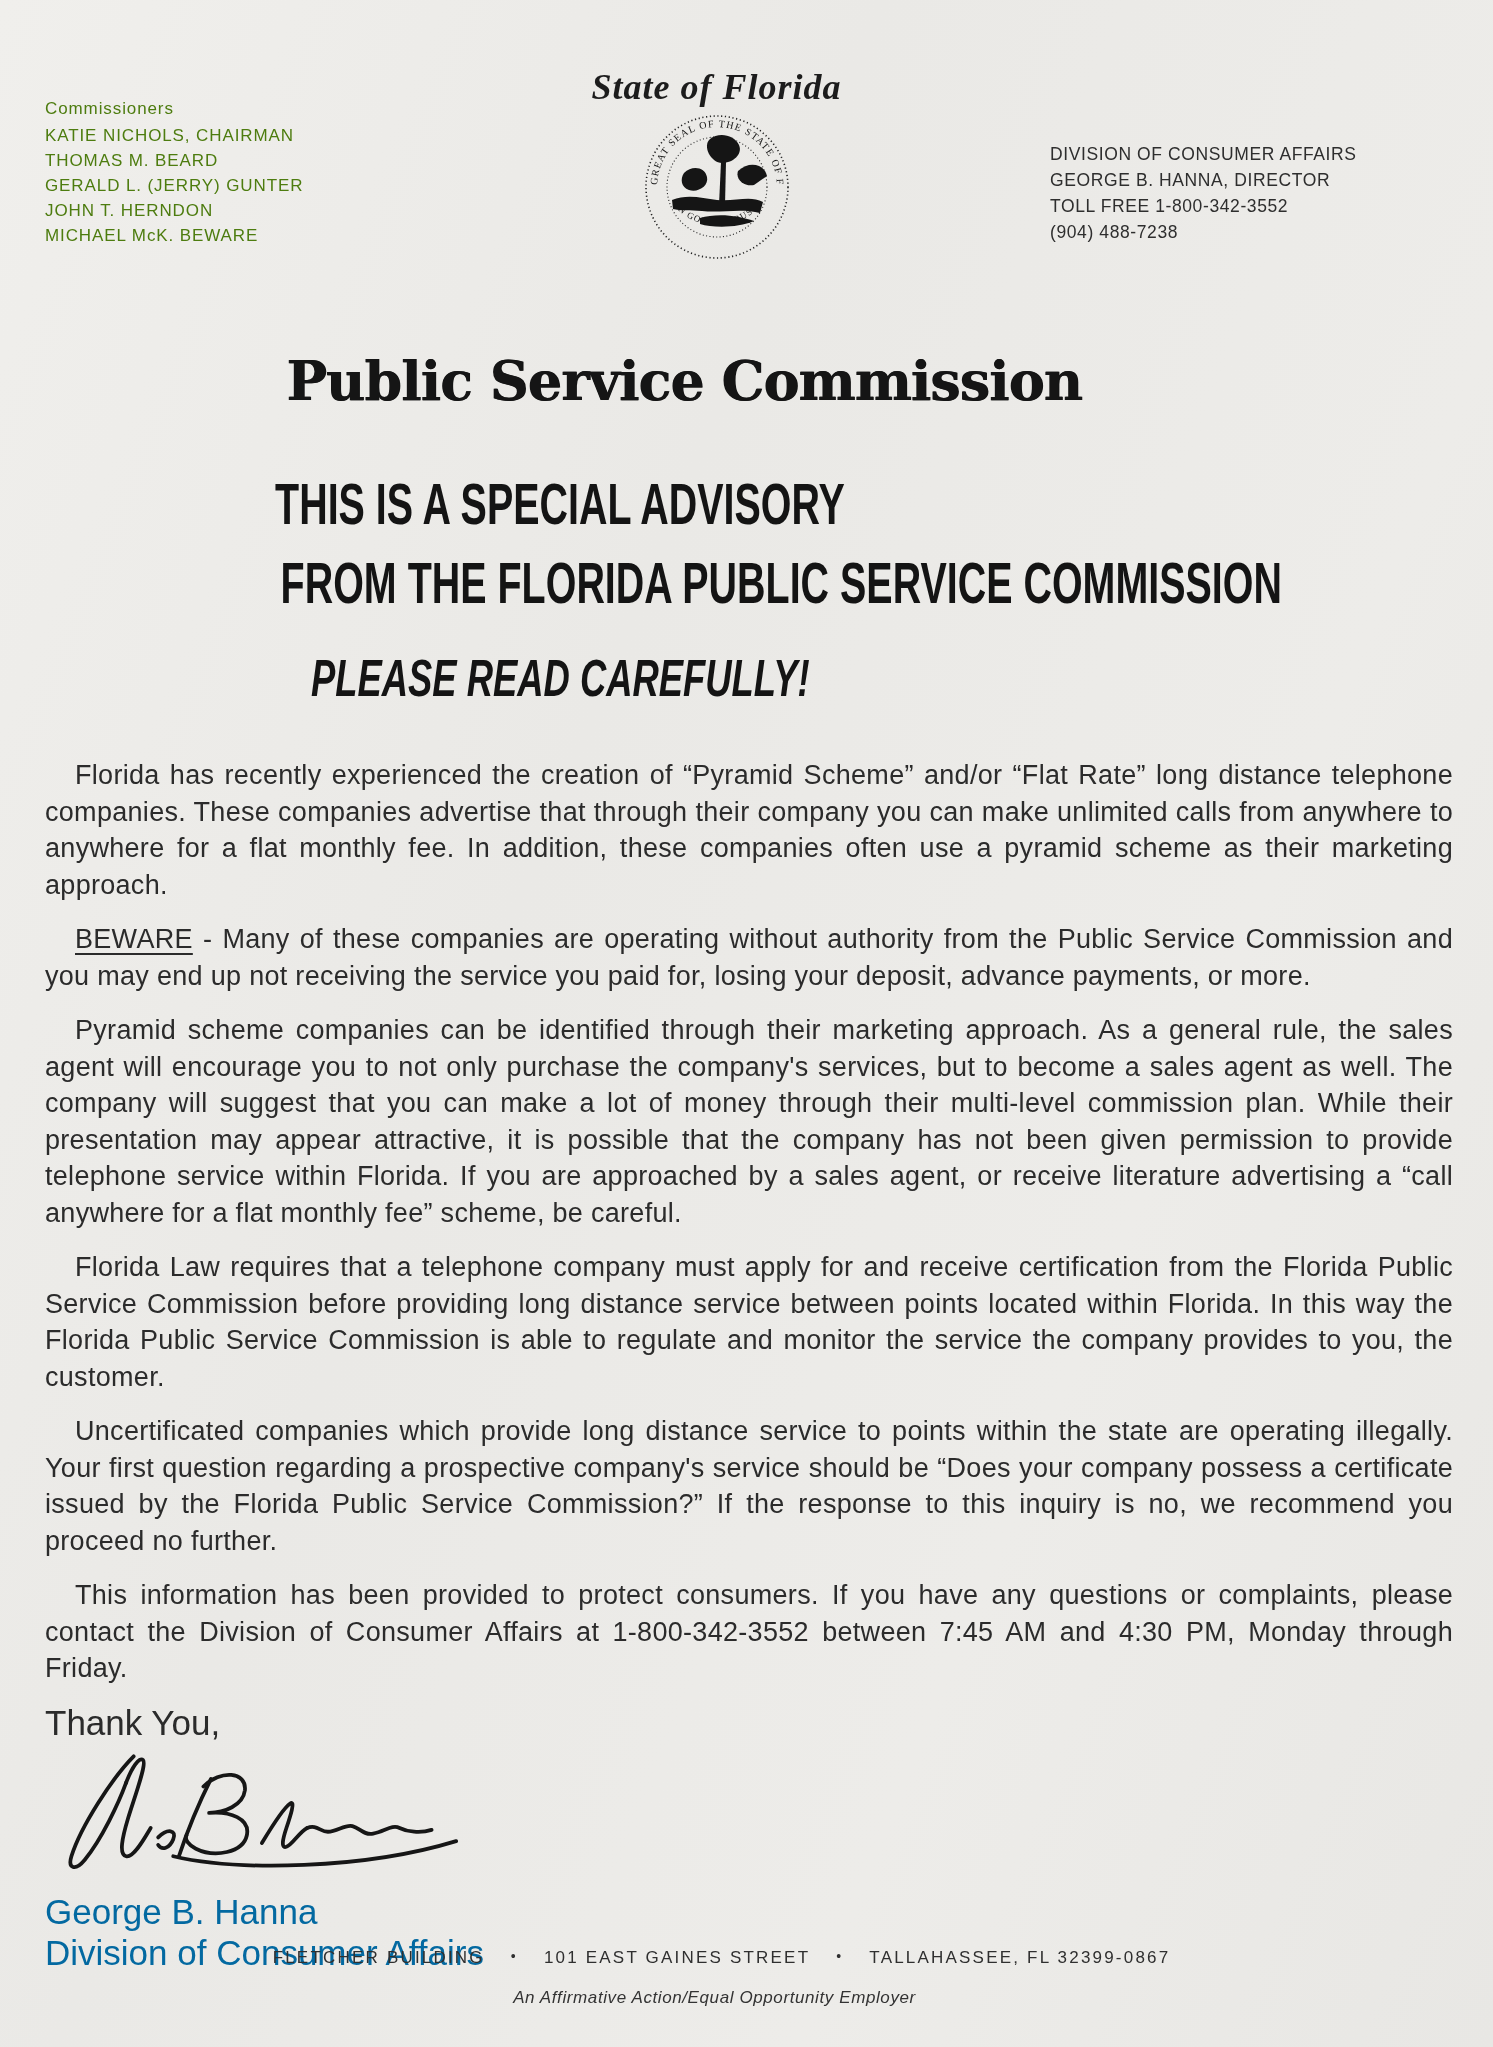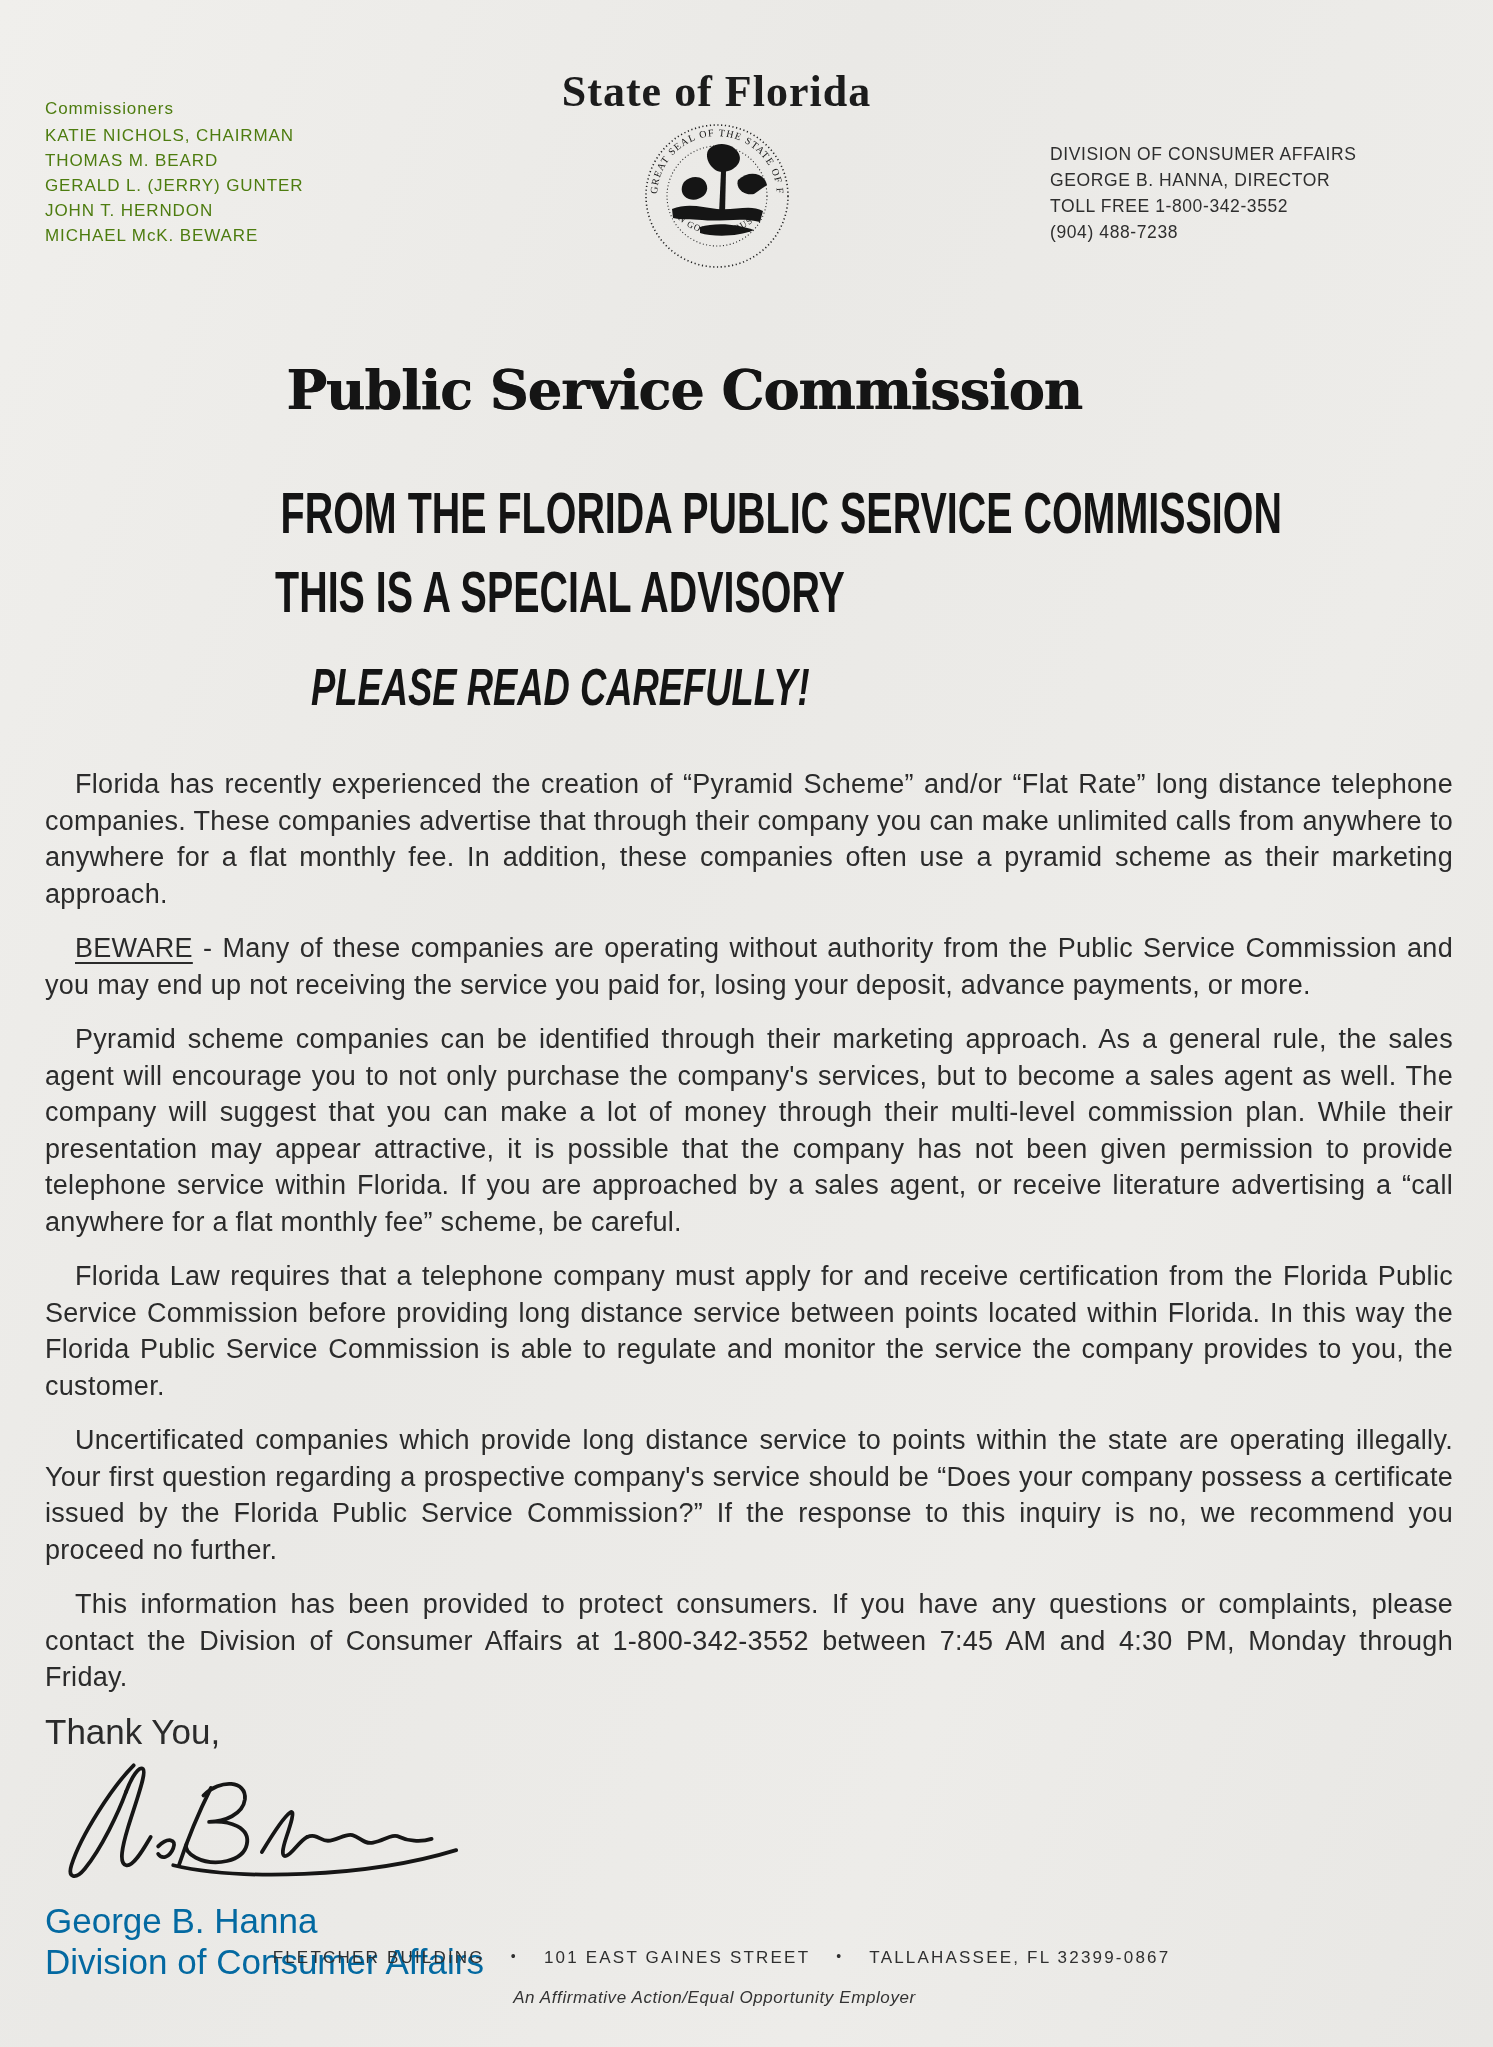--- a/index.html
+++ b/index.html
@@ -11,21 +11,21 @@
     color:#262626;
     position:relative; overflow:hidden;
   }
   .page { padding:66px 40px 0 45px; }
 
   
   .header { display:grid; grid-template-columns:395px 1fr 460px; }
   .commissioners { padding-top:30px; font-size:17px; line-height:25px; letter-spacing:0.9px; color:#4d7c0f; }
   .commissioners .heading { margin-bottom:2px; }
   .center-col { text-align:center; }
-  .state-title { font-family:"Liberation Serif", serif; font-weight:bold; font-size:44px; letter-spacing:1px; color:#1c1c1c; }
+  .state-title { font-family:"Liberation Serif", serif; font-weight:bold; font-size:36px; letter-spacing:1px; color:#1c1c1c;font-style:italic; }
   .seal { width:150px; height:150px; margin-top:4px; }
   .division { padding-top:75px; padding-left:57px; font-size:17.5px; line-height:26px; letter-spacing:0.6px; color:#2e2e2e; }
 
   
   .psc { margin-top:84px; text-align:center; padding-right:130px;
          font-family:"DejaVu Serif", serif; font-weight:bold; font-size:54px; line-height:62px;
          color:#151515; text-shadow:0.7px 0 0 #151515; letter-spacing:-1px; }
 
   
   .hl { margin-top:60px; text-align:center; padding-right:378px; }
@@ -99,22 +99,22 @@
       <div>DIVISION OF CONSUMER AFFAIRS</div>
       <div>GEORGE B. HANNA, DIRECTOR</div>
       <div>TOLL FREE  1-800-342-3552</div>
       <div>(904) 488-7238</div>
     </div>
   </div>
 
   <div class="psc">Public Service Commission</div>
 
   <div class="hl">
+    <div class="hl-row"><span class="hl-line">THIS IS A SPECIAL ADVISORY</span></div>
     <div class="hl-row"><span class="hl-line">FROM THE FLORIDA PUBLIC SERVICE COMMISSION</span></div>
-    <div class="hl-row"><span class="hl-line">THIS IS A SPECIAL ADVISORY</span></div>
   </div>
   <div class="hl-em-row">
     <span class="hl-em">PLEASE READ CAREFULLY!</span>
   </div>
 
   <div class="body-text">
     <p class="body-p">Florida has recently experienced the creation of “Pyramid Scheme” and/or “Flat Rate” long distance telephone companies. These companies advertise that through their company you can make unlimited calls from anywhere to anywhere for a flat monthly fee. In addition, these companies often use a pyramid scheme as their marketing approach.</p>
     <p class="body-p"><span class="u">BEWARE</span><span> - Many of these companies are operating without authority from the Public Service Commission and you may end up not receiving the service you paid for, losing your deposit, advance payments, or more.</span></p>
     <p class="body-p">Pyramid scheme companies can be identified through their marketing approach. As a general rule, the sales agent will encourage you to not only purchase the company's services, but to become a sales agent as well. The company will suggest that you can make a lot of money through their multi-level commission plan. While their presentation may appear attractive, it is possible that the company has not been given permission to provide telephone service within Florida. If you are approached by a sales agent, or receive literature advertising a “call anywhere for a flat monthly fee” scheme, be careful.</p>
     <p class="body-p">Florida Law requires that a telephone company must apply for and receive certification from the Florida Public Service Commission before providing long distance service between points located within Florida. In this way the Florida Public Service Commission is able to regulate and monitor the service the company provides to you, the customer.</p>

